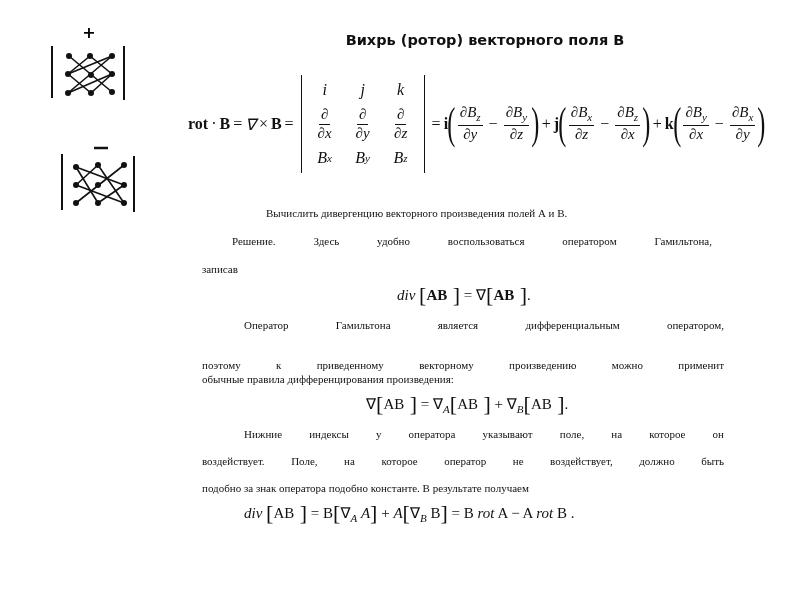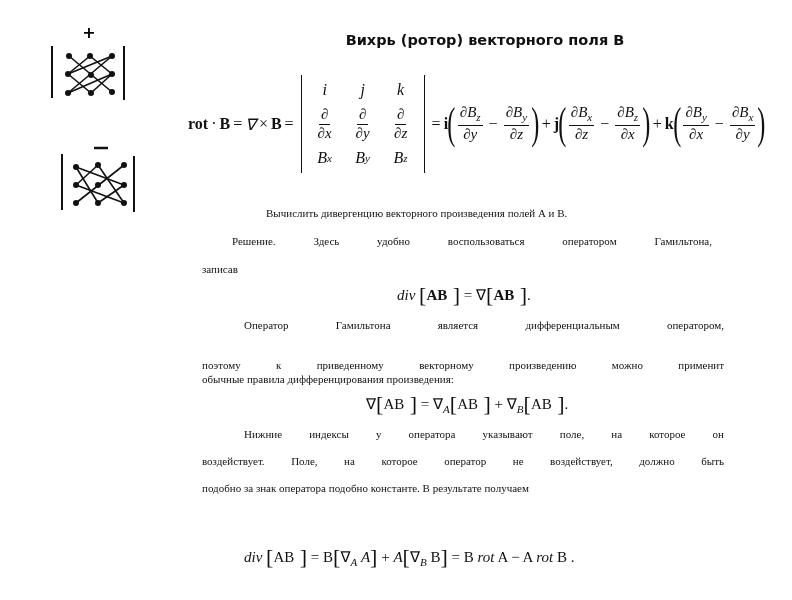--- a/index.html
+++ b/index.html
@@ -198,21 +198,21 @@
   <span>=</span>
   <span>∇</span><sub class="i">A</sub><span class="bracket">[</span><span>AB</span><span class="bracket"> ]</span>
   <span>+</span>
   <span>∇</span><sub class="i">B</sub><span class="bracket">[</span><span>AB</span><span class="bracket"> ]</span><span>.</span>
 </div>
 
 <div class="abs ptext just" style="left:244px;top:424px;width:480px;">Нижние индексы у оператора указывают поле, на которое он</div>
 <div class="abs ptext just" style="left:202px;top:451px;width:522px;">воздействует. Поле, на которое оператор не воздействует, должно быть</div>
 <div class="abs ptext" style="left:202px;top:478px;">подобно за знак оператора подобно константе. В результате получаем</div>
 
-<div class="abs eq" style="left:244px;top:502px;white-space:nowrap;margin-top:44px;">
+<div class="abs eq" style="left:244px;top:502px;white-space:nowrap;">
   <span class="i">div</span>
   <span class="bracket">[</span><span>AB</span><span class="bracket"> ]</span>
   <span>=</span>
   <span>B</span><span class="bracket">[</span><span>∇</span><sub class="i">A</sub> <span class="i">A</span><span class="bracket">]</span>
   <span>+</span>
   <span class="i">A</span><span class="bracket">[</span><span>∇</span><sub class="i">B</sub> <span>B</span><span class="bracket">]</span>
   <span>=</span>
   <span>B</span> <span class="i">rot</span> <span>A</span>
   <span>−</span>
   <span>A</span> <span class="i">rot</span> <span>B</span> <span>.</span>

